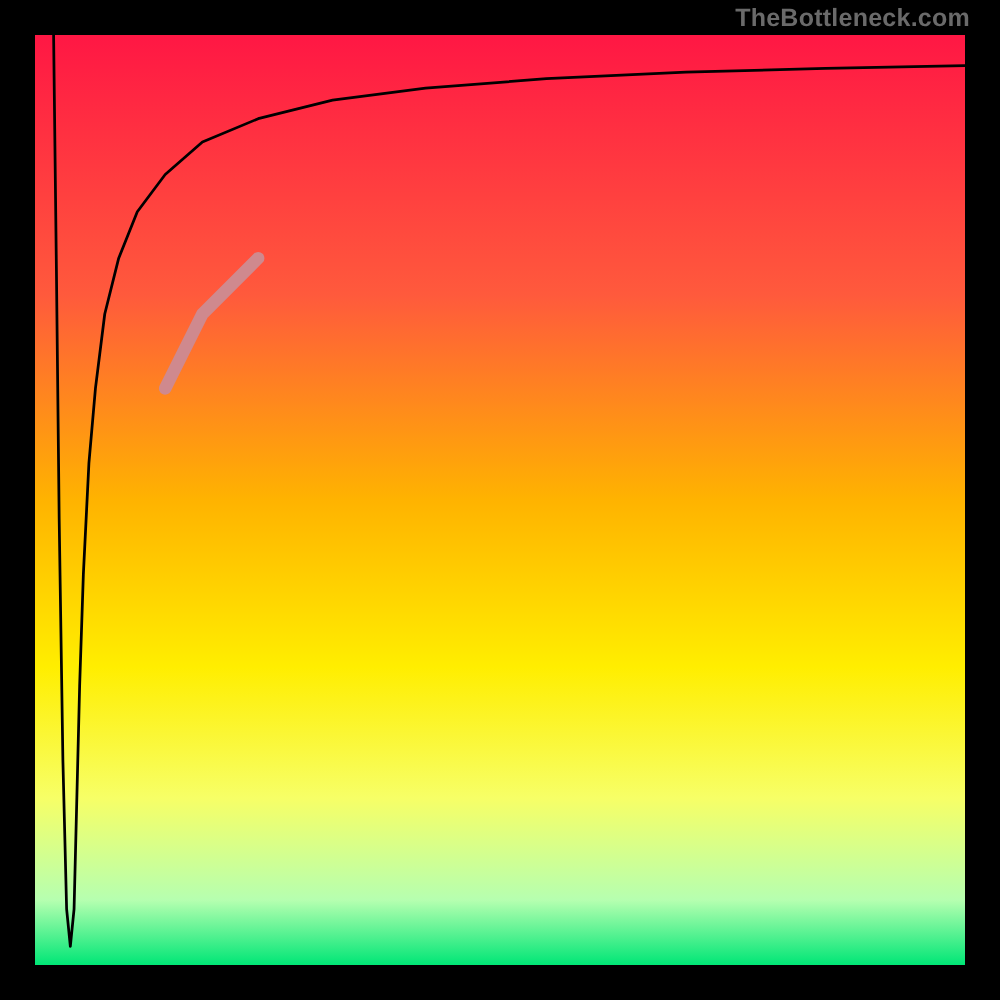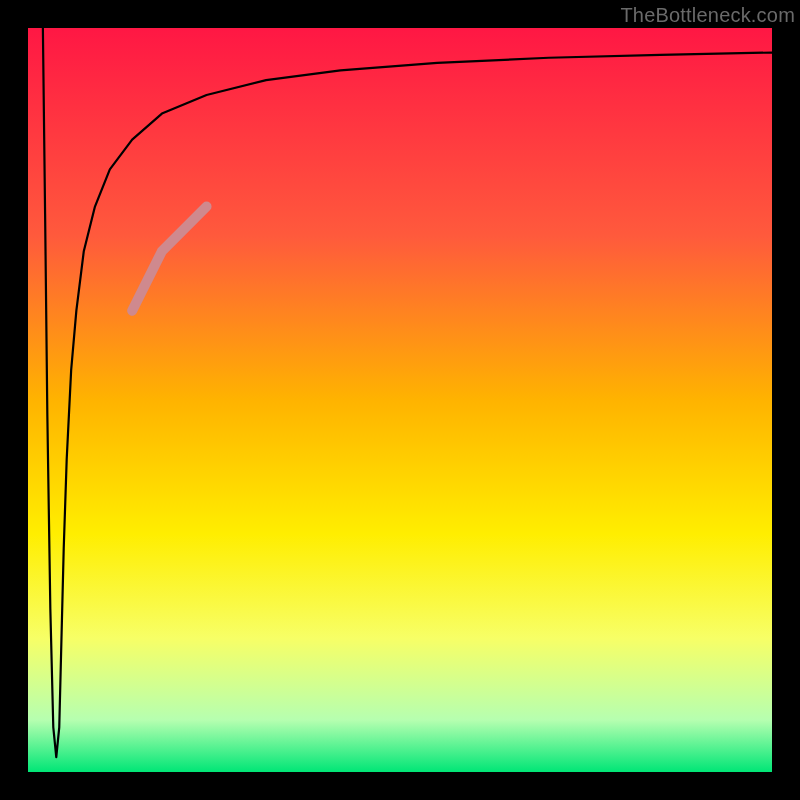--- a/index.html
+++ b/index.html
@@ -21,24 +21,24 @@
     position: absolute;
     left: 28px;
     top: 28px;
     width: 744px;
     height: 744px;
     overflow: hidden;
   }
   .watermark {
     position: absolute;
     top: 4px;
-    right: 5px;
+    right: 24px;
     color: #6a6a6a;
     font-size: 20px;
-    font-weight: 400;
+    font-weight: 700;
     letter-spacing: 0.2px;
     user-select: none;
   }
   svg { display: block; }
 </style>
 </head>
 <body>
 
 <div class="frame">
   <div class="plot-area">

